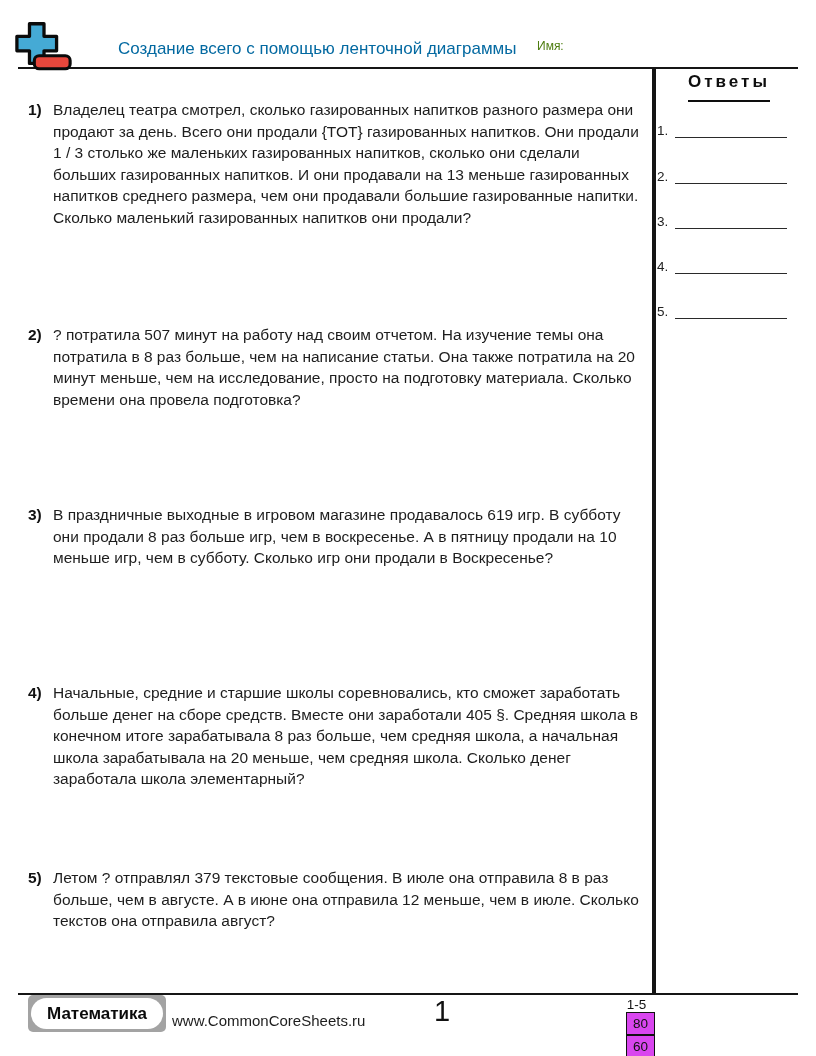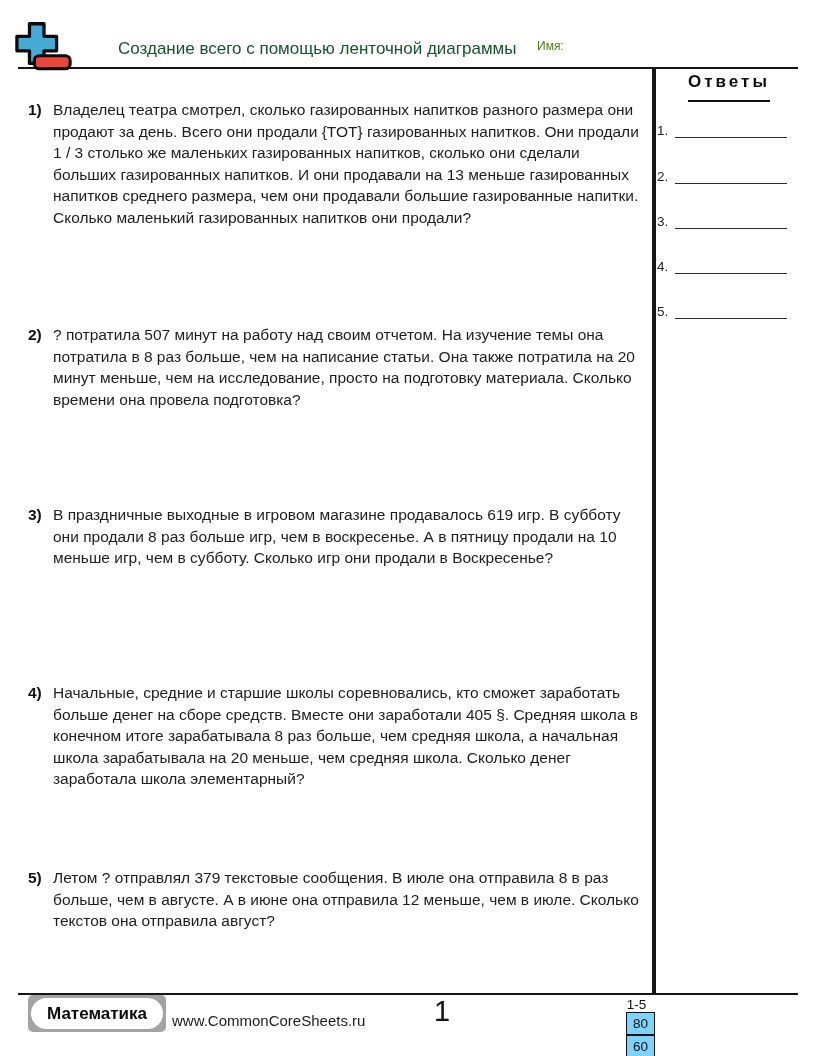--- a/index.html
+++ b/index.html
@@ -4,21 +4,21 @@
 <style>
   * { margin:0; padding:0; box-sizing:border-box; }
   html,body { background:#ffffff; }
   body { font-family:"Liberation Sans", sans-serif; color:#222; }
   .page {
     position:relative; width:816px; height:1056px; margin:0 auto;
     background:#fff; overflow:hidden;
   }
   
   .logo { position:absolute; left:14px; top:20px; width:60px; height:52px; z-index:3; }
-  .title-row { position:absolute; left:118px; top:39px; font-size:17px; color:#14532d; white-space:nowrap; }
+  .title-row { position:absolute; left:118px; top:39px; font-size:17px; color:#0369a1; white-space:nowrap; }
   .name-label { position:absolute; left:537px; top:39px; font-size:12px; color:#4d7c0f; }
   .header-rule { position:absolute; left:18px; top:67px; width:780px; border-top:2px solid #151515; }
   .instruction { position:absolute; left:18px; top:74px; font-size:15.5px; font-weight:bold; color:#0e0e0e; }
   
   .divider-double { position:absolute; left:652px; top:67px; height:927px; width:3px;
     border-left:2px solid #151515; border-right:2px solid #151515; }
   .answers-title-wrap { position:absolute; left:660px; top:72px; width:138px; text-align:center; }
   .answers-title { display:inline-block; font-size:17px; font-weight:bold; letter-spacing:3px;
     color:#0e0e0e; border-bottom:2px solid #0e0e0e; padding-bottom:8px; }
   .answer-item { position:absolute; left:657px; display:flex; align-items:flex-end; }
@@ -36,21 +36,21 @@
     background:#a3a3a3; border-radius:5px; }
   .brand-pill { position:absolute; left:3px; top:3px; right:3px; bottom:3px;
     background:#fff; border-radius:16px; display:flex; align-items:center; justify-content:center; }
   .brand-text { font-size:17px; font-weight:bold; color:#0b0b0b; white-space:nowrap; }
   .website { position:absolute; left:172px; top:1012px; font-size:15px; color:#1d1d1d; }
   .page-number { position:absolute; left:400px; top:995px; width:84px; text-align:center;
     font-size:29px; color:#111; }
   .score-row { position:absolute; left:626px; top:993px; display:flex; align-items:center;flex-direction:column; }
   .score-label { font-size:13.5px; color:#111; margin-right:9px; padding-top:4px; }
   .score-cell { border:1.6px solid #111; height:23px; font-size:13.5px; color:#111;
-    display:flex; align-items:center; justify-content:center; margin-right:1px; background:#7dd3fc; }
+    display:flex; align-items:center; justify-content:center; margin-right:1px; background:#d946ef; }
   .sc0{width:29px;} .sc1{width:29px;} .sc2{width:29px;} .sc3{width:23px;} .sc4{width:21px;}
 </style>
 </head>
 <body>
 
 <div class="page">
 
   <svg class="logo" viewBox="0 0 62 52">
     <path d="M16 3 h15 v13 h13 v15 h-13 v13 h-15 v-13 h-13 v-15 h13 z" stroke="#0b0b0b" stroke-width="3.4" stroke-linejoin="round" fill="#45AAD5"></path>
     <rect x="21" y="36" width="37" height="13.5" rx="5" stroke="#0b0b0b" stroke-width="3.2" fill="#E8473C"></rect>

